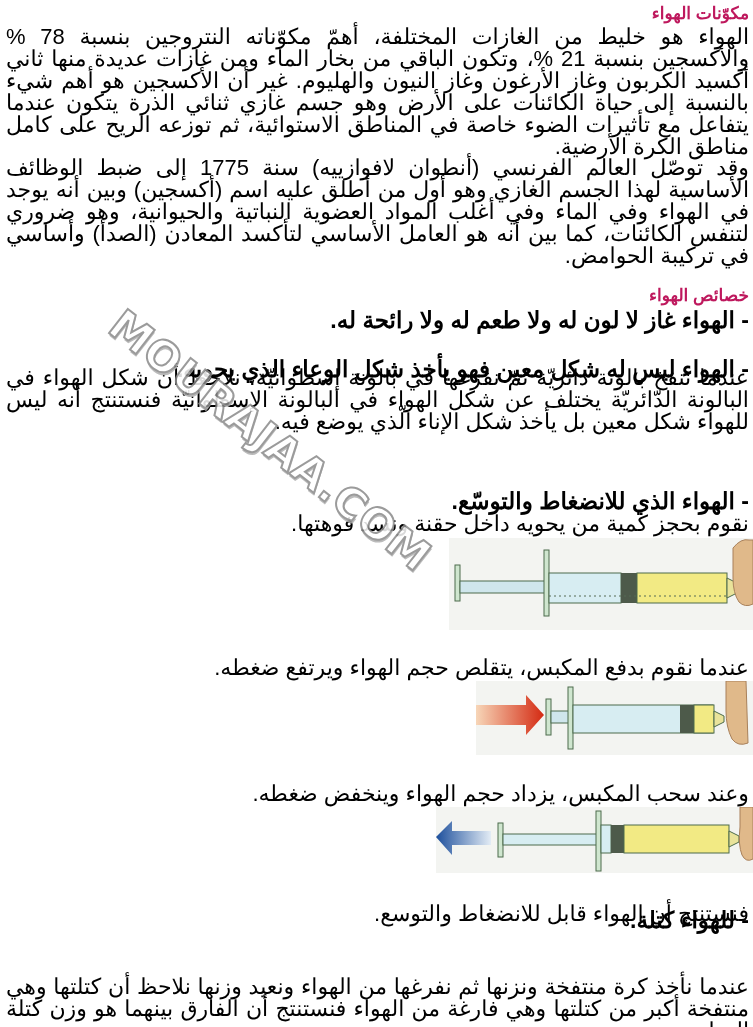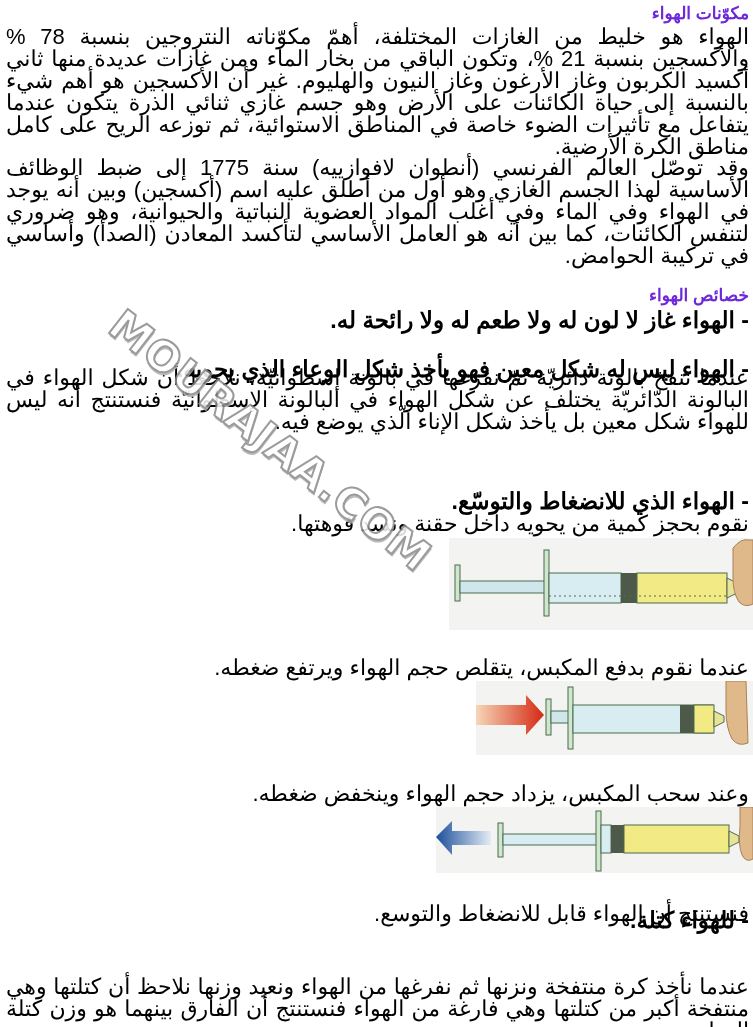--- a/index.html
+++ b/index.html
@@ -1,18 +1,18 @@
 <!DOCTYPE html>
 <html><head>
 <meta charset="utf-8">
 <style>
   html, body { margin:0; padding:0; background:#ffffff; }
   body { width:753px; height:1027px; overflow:hidden; position:relative; font-family:"Liberation Sans", sans-serif; color:#000; }
   .page { direction:rtl; position:absolute; left:6px; right:4px; top:0; }
-  .h { color:#6d28d9; font-weight:bold; font-size:17px; line-height:22px; }
+  .h { color:#be185d; font-weight:bold; font-size:17px; line-height:22px; }
   .p { font-size:22px; line-height:22px; text-align:justify; text-align-last:right; }
   .b { font-weight:bold; font-size:23px; line-height:22px; }
   .blk { position:absolute; right:0; left:0; }
   .img { position:absolute; background:#f3f4f1; overflow:hidden; }
   .wm { position:absolute; left:130px; top:300px; width:300px; height:40px; transform:rotate(38deg); transform-origin:0 0;
         font-family:"DejaVu Sans", sans-serif; font-weight:bold; font-size:42px; color:#ffffff; letter-spacing:1px;
         -webkit-text-stroke:2px #8a8a8a; text-shadow:2px 2px 0 #b0b0b0; opacity:.85; pointer-events:none; white-space:nowrap; }
 </style>
 </head>
 <body>

